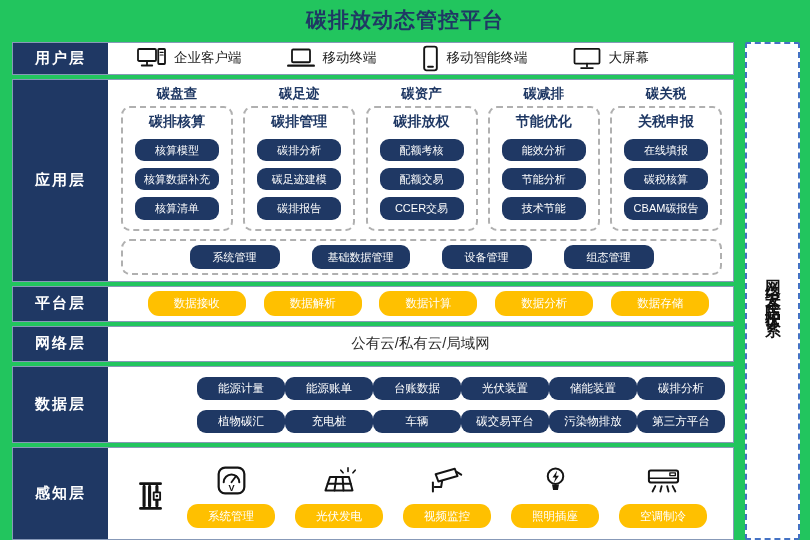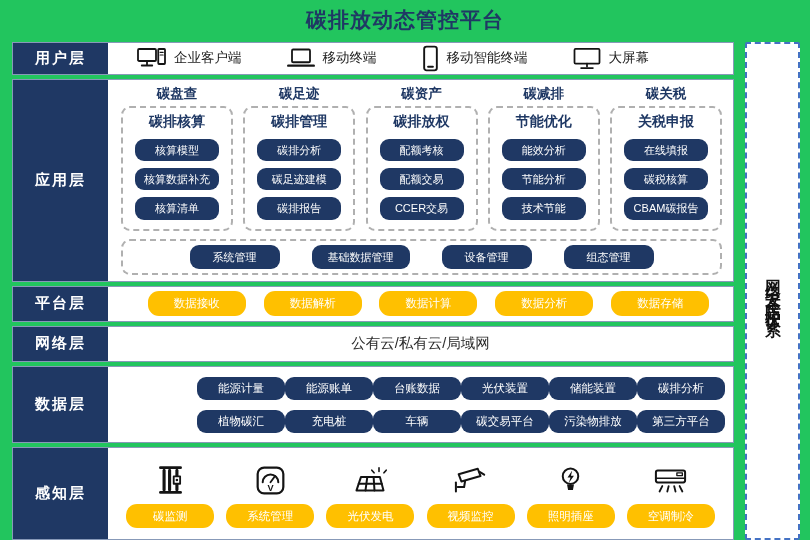--- a/index.html
+++ b/index.html
@@ -227,21 +227,20 @@
               <svg class="ic" width="33" height="33" viewBox="0 0 36 36" stroke-width="2.6">
                 <line x1="7" y1="4" x2="29" y2="4" stroke-width="3"></line>
                 <line x1="7" y1="31" x2="29" y2="31" stroke-width="3"></line>
                 <line x1="11" y1="7" x2="11" y2="28" stroke-width="3.4"></line>
                 <line x1="17" y1="7" x2="17" y2="28" stroke-width="3.4"></line>
                 <line x1="25" y1="7" x2="25" y2="28" stroke-width="3.4"></line>
                 <rect x="21.5" y="13.5" width="7" height="8" fill="#fff" stroke-width="2"></rect>
                 <circle cx="25" cy="17.5" r="1.4" fill="#141414" stroke="none"></circle>
               </svg>
             </span>
-            <div class="chip perc">碳监测</div>
           </div>
 
           <div class="perc-item">
             <span class="perc-icon">
               <svg class="ic" width="33" height="33" viewBox="0 0 36 36" stroke-width="2.4">
                 <rect x="4" y="4" width="28" height="28" rx="7"></rect>
                 <path d="M9.5 20 A 8.5 8.5 0 1 1 26.5 20" stroke-width="2.2"></path>
                 <line x1="18" y1="20" x2="23" y2="13" stroke-width="2"></line>
                 <text x="18" y="29" text-anchor="middle" font-size="10" font-weight="bold" fill="#141414" stroke="none" font-family="Liberation Sans, sans-serif">V</text>
               </svg>

